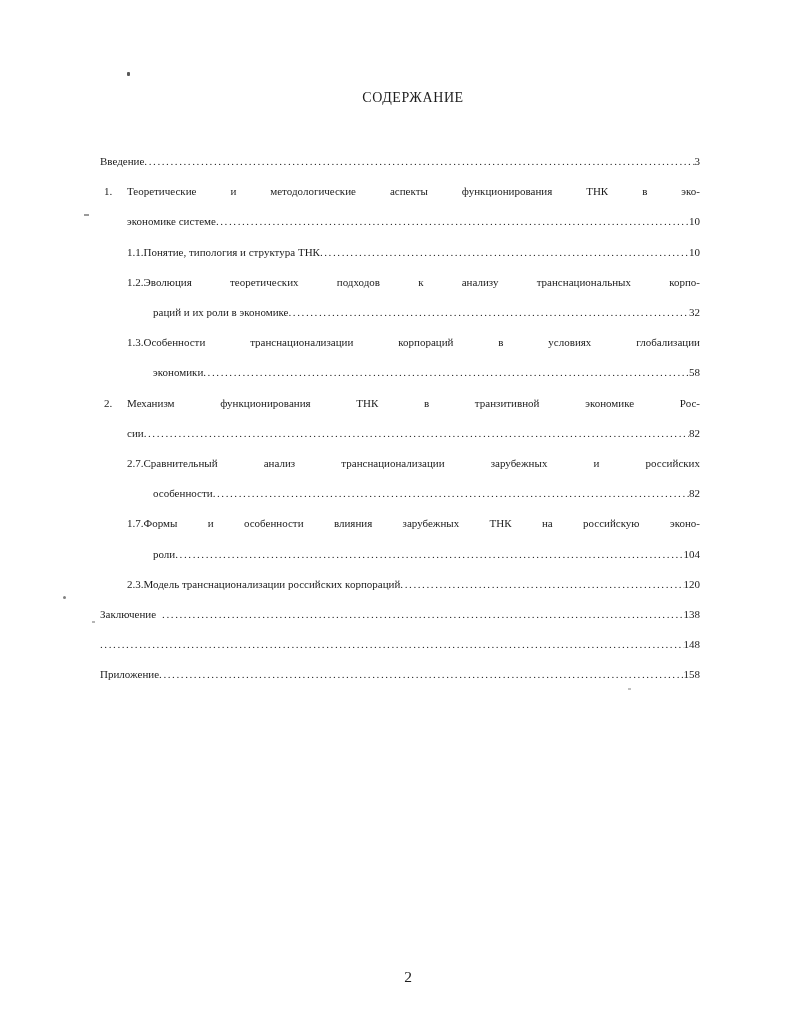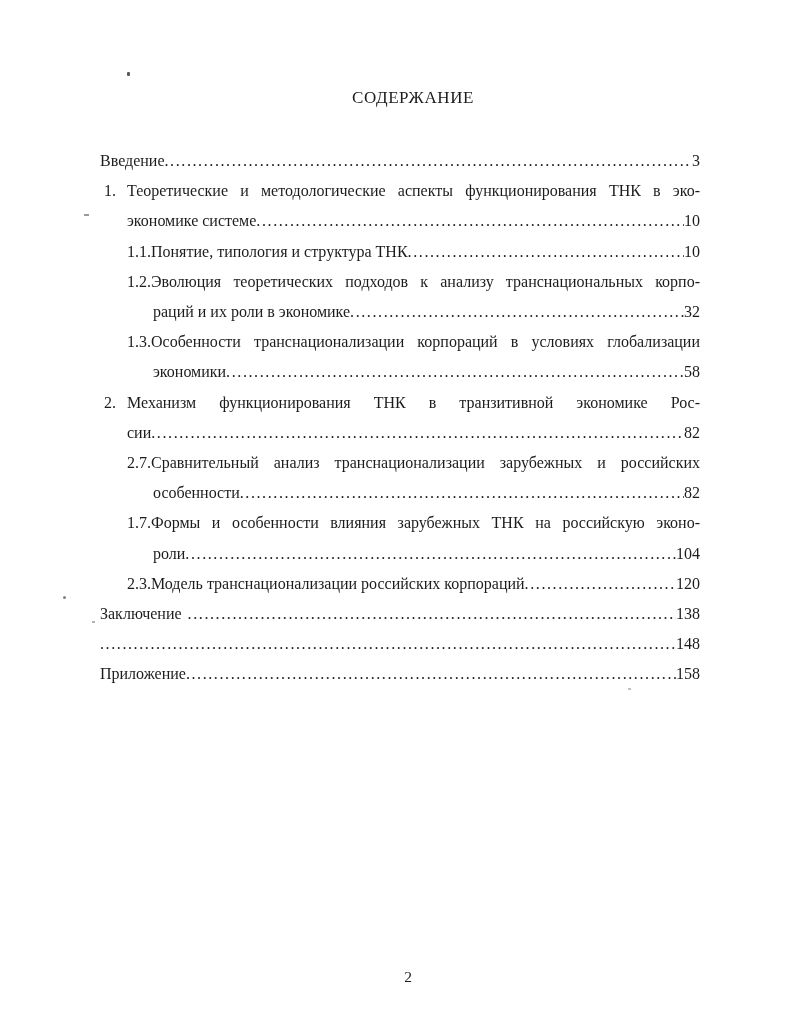--- a/index.html
+++ b/index.html
@@ -16,30 +16,30 @@
     color: #1c1c1c;
     overflow: hidden;
   }
   .content {
     position: absolute;
     left: 100px;
     top: 88px;
     width: 600px;
   }
   .title {
-    font-size: 17px;
+    font-size: 14px;
     font-weight: normal;
     letter-spacing: 0.6px;
     text-align: center;
     margin: 0 0 38px 0;
     padding-left: 26px;
     line-height: 20px;
   }
   .toc-lines {
-    font-size: 16px;
+    font-size: 11px;
     line-height: 30.2px;
   }
   .line { position: relative; }
 
   
   .lv1 { padding-left: 27px; }
   .lv2 { padding-left: 53px; }
 
   
   .lead { display: flex; align-items: baseline; }

